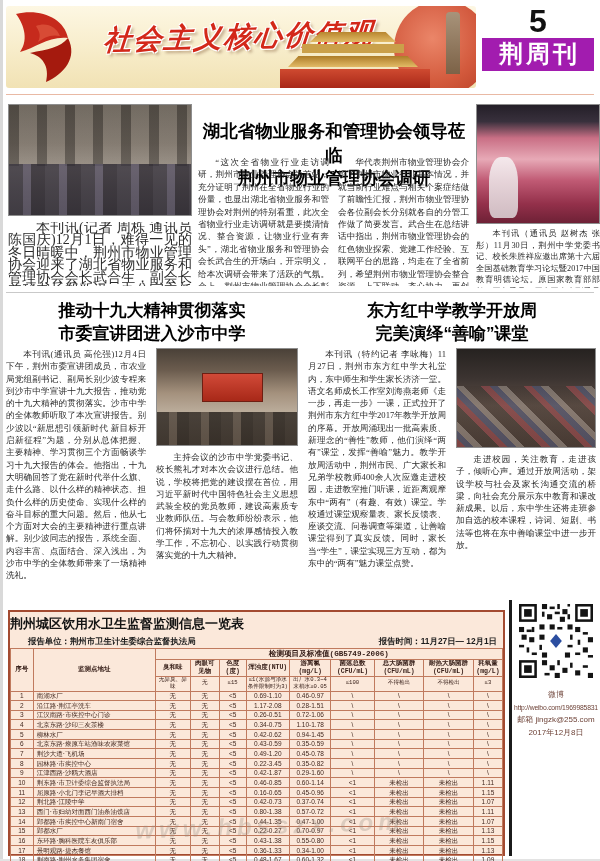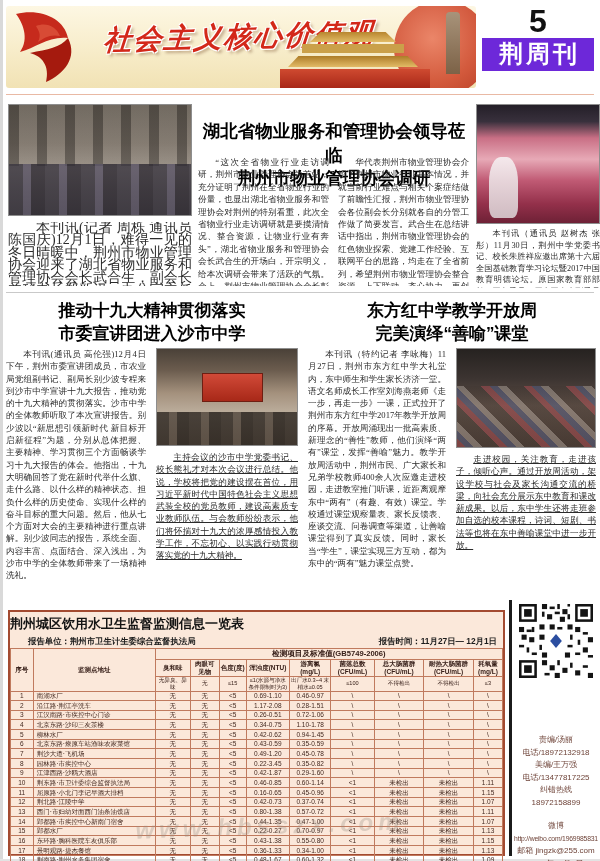--- a/index.html
+++ b/index.html
@@ -25,21 +25,21 @@
   .tam .mid{position:absolute;left:22px;top:12px;width:102px;height:9px;background:#caa04a;}
   .tam .roof2{position:absolute;left:8px;top:24px;width:130px;height:11px;background:linear-gradient(#e2bb66,#ad7c28);
           clip-path:polygon(8% 100%,0 0,100% 0,92% 100%);transform:scaleY(-1);}
   .tam .wall{position:absolute;left:0;bottom:0;width:150px;height:19px;background:linear-gradient(#cf4a30,#a82818);}
   .banner-values{position:absolute;left:10px;bottom:3px;font-size:11.5px;font-weight:bold;color:#c5231b;
           letter-spacing:1px;word-spacing:6px;white-space:nowrap;text-shadow:0 1px 0 #fff,0 -1px 0 #fff;}
 
   
   .masthead{position:absolute;left:482px;top:4px;width:112px;text-align:center;}
   .page-num{font-size:32px;font-weight:bold;color:#111;line-height:34px;}
-  .mast-box{background:#6d28d9;color:#fff;font-size:24px;font-weight:bold;letter-spacing:3px;
+  .mast-box{background:#a21caf;color:#fff;font-size:24px;font-weight:bold;letter-spacing:3px;
             padding:3px 0 4px 3px;line-height:26px;}
   .mast-sub{font-size:18px;font-weight:bold;color:#000;letter-spacing:4px;margin-top:4px;}
 
   .rule{position:absolute;left:6px;width:588px;height:1px;background:#e9b9a4;}
   .rule.gray{background:#c9c9c9;}
 
   
   .headline{font-weight:bold;color:#000;text-align:center;line-height:1.35;font-family:"Liberation Sans",sans-serif;}
   .bodytext{font-family:"Liberation Serif",serif;color:#2b2b2b;text-align:justify;overflow:hidden;}
   .bodytext p{margin:0;text-indent:2em;}
@@ -52,21 +52,21 @@
   .a1-cap{position:absolute;left:470px;top:128px;width:124px;height:60px;font-size:8.2px;line-height:11.6px;}
 
   .art2{position:absolute;left:6px;top:296px;width:292px;height:310px;}
   .art3{position:absolute;left:308px;top:296px;width:288px;height:310px;}
   .art2 .head,.art3 .head{font-size:17px;margin-top:4px;}
   .twocol{position:absolute;top:52px;left:0;right:0;bottom:0;display:flex;gap:10px;}
   .twocol .colL{width:140px;height:100%;font-size:8.6px;line-height:12.3px;}
   .twocol .colR{flex:1;display:flex;flex-direction:column;}
   .twocol .colR .cap{margin-top:5px;font-size:8.6px;line-height:12.3px;flex:1;overflow:hidden;
         font-family:"Liberation Serif",serif;text-align:justify;color:#2b2b2b;}
-  .twocol .colR .cap p{margin:0;text-indent:2em;text-decoration:underline;}
+  .twocol .colR .cap p{margin:0;text-indent:2em;}
 
   
   .ph{position:absolute;overflow:hidden;border:1px solid #8e8e8e;box-sizing:border-box;}
   .ph1{left:2px;top:4px;width:184px;height:112px;
        background:linear-gradient(180deg,#6e675e 0%,#857c72 35%,#a39a90 58%,#7a746c 78%,#55504a 100%);}
   .ph1::before{content:"";position:absolute;left:0;top:0;width:100%;height:55%;
        background:repeating-linear-gradient(90deg,rgba(40,36,32,.45) 0 10px,rgba(130,122,112,.18) 10px 28px);}
   .ph1::after{content:"";position:absolute;left:0;bottom:0;width:100%;height:46%;
        background:repeating-linear-gradient(90deg,#3a3640 0 14px,#5a5466 14px 22px,#2e2a33 22px 36px);opacity:.8;}
   .ph2{left:470px;top:4px;width:124px;height:120px;
@@ -87,21 +87,21 @@
 
   
   .tbox{position:absolute;left:8px;top:610px;width:497px;height:246px;background:#fbe8da;
         border:2px solid #a34a30;box-sizing:border-box;}
   .t-title{text-align:left;font-size:13px;font-weight:bold;color:#141414;padding-top:3px;height:20px;}
   .t-info{display:flex;justify-content:space-between;font-size:8.4px;font-weight:bold;color:#1c1c1c;
         padding:0 6px;height:13px;align-items:center;margin-left:12px;}
   table.mon{width:100%;border-collapse:collapse;table-layout:fixed;}
   table.mon th,table.mon td{border:1px solid #c07a5e;font-size:6.5px;color:#43281f;text-align:center;
         padding:0.5px 1px;line-height:1.18;font-weight:normal;overflow:hidden;white-space:nowrap;}
-  table.mon th{font-weight:bold;color:#38201a;white-space:normal;line-height:1.15;}
+  table.mon th{font-weight:bold;color:#38201a;white-space:normal;line-height:1.15;font-family:Liberation Mono, monospace;}
   table.mon th.span-h{font-size:7.6px;}
   table.mon tr.std th{font-weight:normal;font-size:5.6px;}
   table.mon td.addr{text-align:left;padding-left:3px;}
   col.c-idx{width:22px;} col.c-addr{width:118px;} col.c-p1{width:34px;} col.c-p2{width:28px;}
   col.c-p3{width:26px;} col.c-p4{width:42px;} col.c-p5{width:40px;} col.c-p6{width:42px;}
   col.c-p7{width:48px;} col.c-p8{width:48px;} col.c-p9{width:28px;}
 
   .watermark{position:absolute;left:60px;top:812px;width:420px;text-align:center;font-size:24px;
         font-weight:bold;font-style:italic;letter-spacing:5px;color:rgba(150,138,130,.30);
         transform:rotate(-2deg);pointer-events:none;}
@@ -557,27 +557,19 @@
       <rect x="20" y="23" width="1" height="2"></rect>
         <rect x="22" y="26" width="2" height="2"></rect>
         <rect x="25" y="24" width="2" height="1"></rect>
       <rect x="27" y="27" width="2" height="2"></rect>
         <rect x="12" y="8" width="2" height="2"></rect>
         <rect x="15" y="9" width="2" height="1"></rect>
     </g>
     <rect x="11" y="11" width="7" height="7" fill="#fff"></rect>
     <path d="M14.5 11.8 L16.8 14.5 L14.5 17.2 L12.2 14.5 Z" fill="#2b4ea0"></path>
   </svg>
-  <div class="contact" id="contact-lines">
-      <div class="sb-line">责编/汤丽</div>
-      <div class="sb-line">电话/18972132918</div>
-      <div class="sb-line">美编/王万强</div>
-      <div class="sb-line">电话/13477817225</div>
-      <div class="sb-line">纠错热线</div>
-      <div class="sb-line">18972158899</div>
-    </div>
   <div class="footer-block" id="footer-lines">
       <div class="sb-line">微博</div>
       <div class="sb-line url">http://weibo.com/1969985831</div>
       <div class="sb-line">邮箱 jingzk@255.com</div>
       <div class="sb-line">2017年12月8日</div>
     </div>
 </div>
 
 </body></html>

